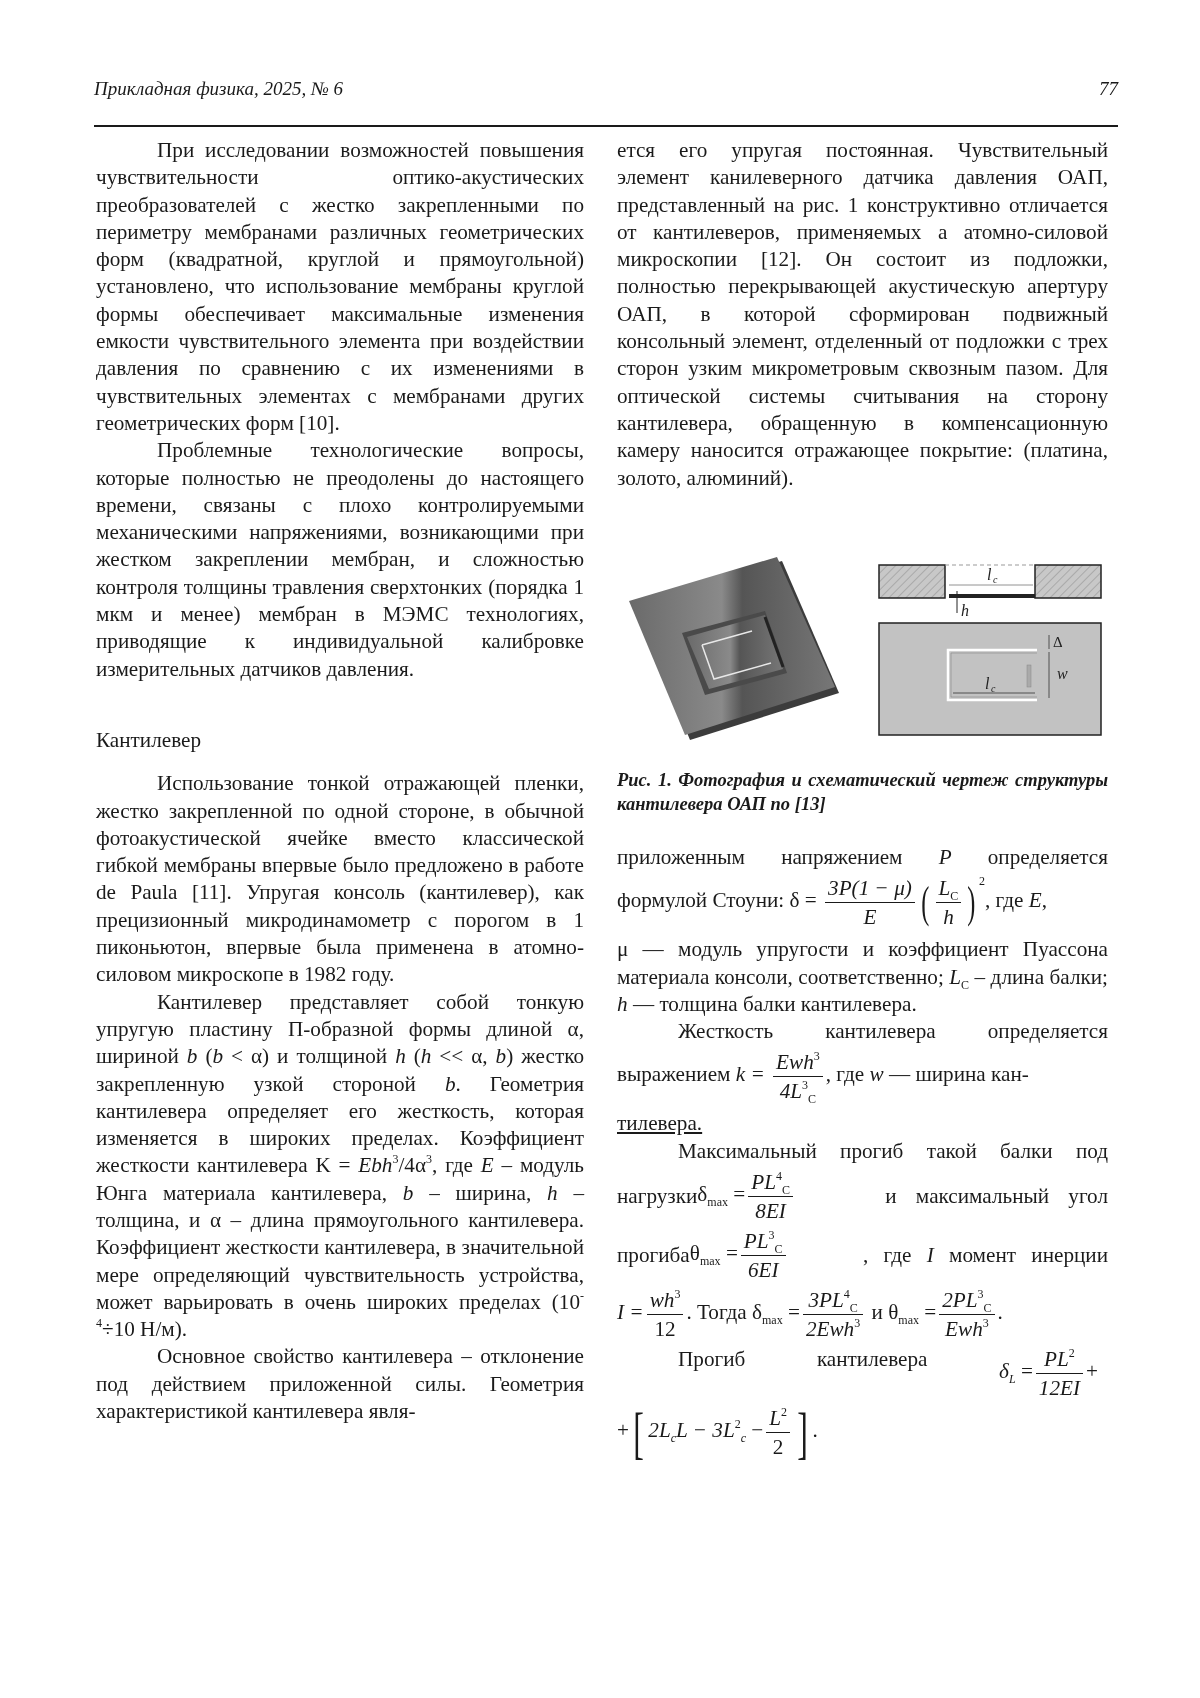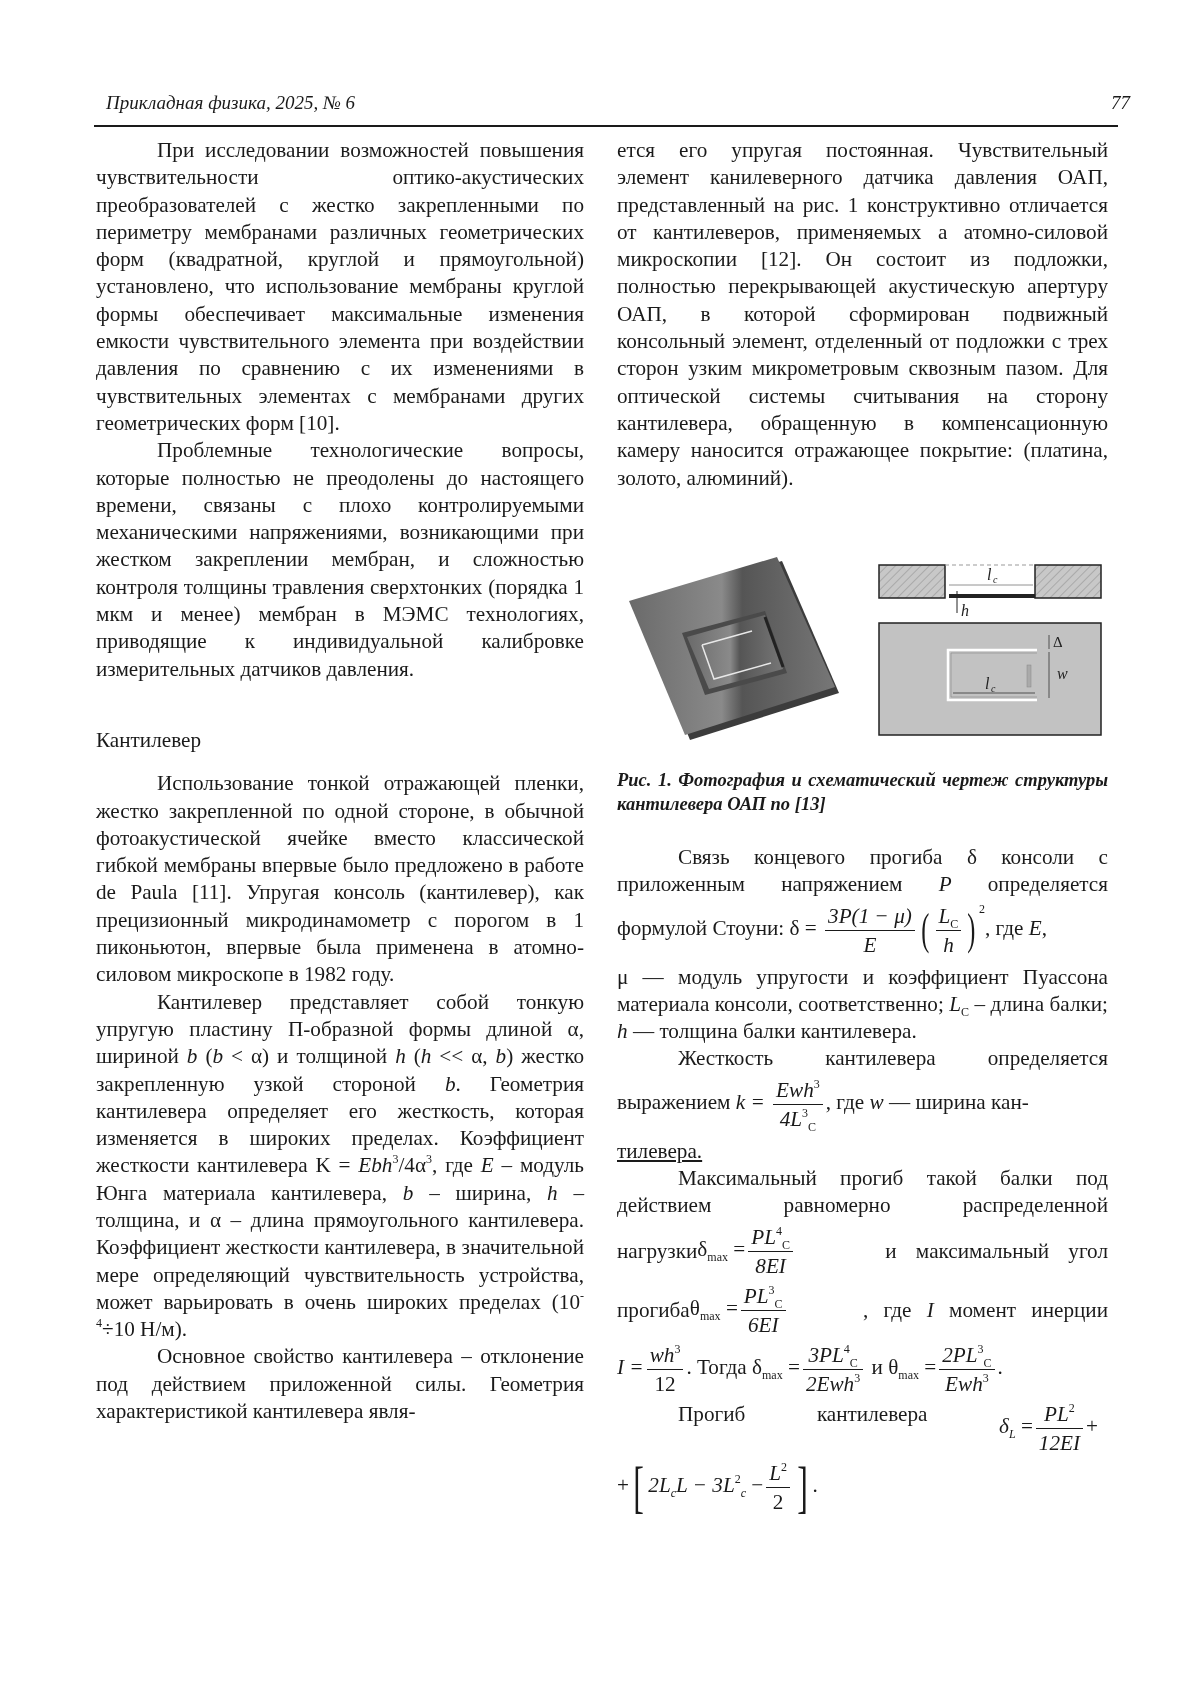--- a/index.html
+++ b/index.html
@@ -1,18 +1,18 @@
 <!DOCTYPE html>
 <html><head>
 <meta charset="utf-8">
 <style>
   html, body { margin: 0; padding: 0; background: #ffffff; }
   body { width: 1200px; height: 1698px; position: relative; overflow: hidden;
          font-family: "Liberation Serif", "DejaVu Serif", serif; color: #1a1a1a; }
-  .header { position: absolute; left: 94px; top: 92px; width: 1024px; height: 30px; margin-left: 12px; }
+  .header { position: absolute; left: 94px; top: 78px; width: 1024px; height: 30px; }
   .header .journal { position: absolute; left: 0; top: 0; font-style: italic; font-size: 19px; }
   .header .pageno { position: absolute; right: 0; top: 0; font-style: italic; font-size: 19px; }
   .rule { position: absolute; left: 94px; top: 125px; width: 1024px; height: 2px; background: #1a1a1a; }
 
   .col { position: absolute; font-size: 21.2px; line-height: 27.3px; }
   .col-left { left: 96px; top: 137px; width: 488px; }
   .col-right { left: 617px; top: 137px; width: 491px; }
   .col p { margin: 0; text-align: justify; hyphens: manual; }
   .indent { text-indent: 61px; }
   .heading { text-align: left; font-weight: normal; margin: 44px 0 16px 0 !important; }
@@ -103,35 +103,33 @@
       <text x="436" y="92" font-family="Liberation Serif, serif" font-size="15" fill="#222">Δ</text>
       <text x="440" y="124" font-family="Liberation Serif, serif" font-style="italic" font-size="16" fill="#222">w</text>
       <text x="368" y="134" font-family="Liberation Serif, serif" font-style="italic" font-size="16" fill="#222">l</text>
       <text x="374" y="137" font-family="Liberation Serif, serif" font-style="italic" font-size="10" fill="#222">c</text>
     </g>
   </svg>
 </div>
 <div class="caption">Рис. 1. Фотография и схематический чертеж структуры кантилевера ОАП по [13]</div>
 
 <div class="col" style="left:617px; top:844px; width:491px;">
-  <p class="formula-line indent">Связь концевого прогиба δ консоли с</p>
   <p class="formula-line"><span>приложенным напряжением </span><i>P</i><span> определяется</span></p>
   <p style="margin:4px 0 6px 0;">
     <span>формулой Стоуни: δ =</span>
     <span class="frac"><span class="num"><i>3P(1 − μ)</i></span><span class="den"><i>E</i></span></span><span class="big-paren">(</span><span class="frac"><span class="num"><i>L</i><sub>C</sub></span><span class="den"><i>h</i></span></span><span class="big-paren">)</span><sup style="vertical-align:22px;">2</sup><span>, где </span><i>E</i><span>,</span>
   </p>
   <p><span>μ — модуль упругости и коэффициент Пуассона материала консоли, соответственно; </span><i>L</i><sub>C</sub><span> – длина балки; </span><i>h</i><span> — толщина балки кантилевера.</span></p>
   <p class="formula-line indent">Жесткость кантилевера определяется</p>
   <p style="margin:4px 0;">
     <span>выражением </span><i>k =</i>
     <span class="frac"><span class="num"><i>Ewh</i><sup>3</sup></span><span class="den"><i>4L</i><sup>3</sup><sub>C</sub></span></span><span>, где </span><i>w</i><span> — ширина кан-</span>
   </p>
   <p style="margin-top:6px;text-decoration:underline;">тилевера.</p>
   <p class="formula-line indent">Максимальный прогиб такой балки под</p>
-  <p class="formula-line">действием равномерно распределенной</p>
   <p style="margin:4px 0; display:flex; justify-content:center; align-items:center;">
     <span>нагрузки</span>
     <span><span>δ</span><sub>max</sub> =<span class="frac"><span class="num"><i>PL</i><sup>4</sup><sub>C</sub></span><span class="den"><i>8EI</i></span></span></span>
     <span style="flex:1; text-align:right; word-spacing:14px;">и максимальный угол</span>
   </p>
   <p style="margin:4px 0; display:flex; justify-content:space-between; align-items:center;">
     <span>прогиба</span>
     <span><span>θ</span><sub>max</sub> =<span class="frac"><span class="num"><i>PL</i><sup>3</sup><sub>C</sub></span><span class="den"><i>6EI</i></span></span></span>
     <span style="flex:1; text-align:right; word-spacing:10px;"><span>, где </span><i>I</i><span> момент инерции</span></span>
   </p>

